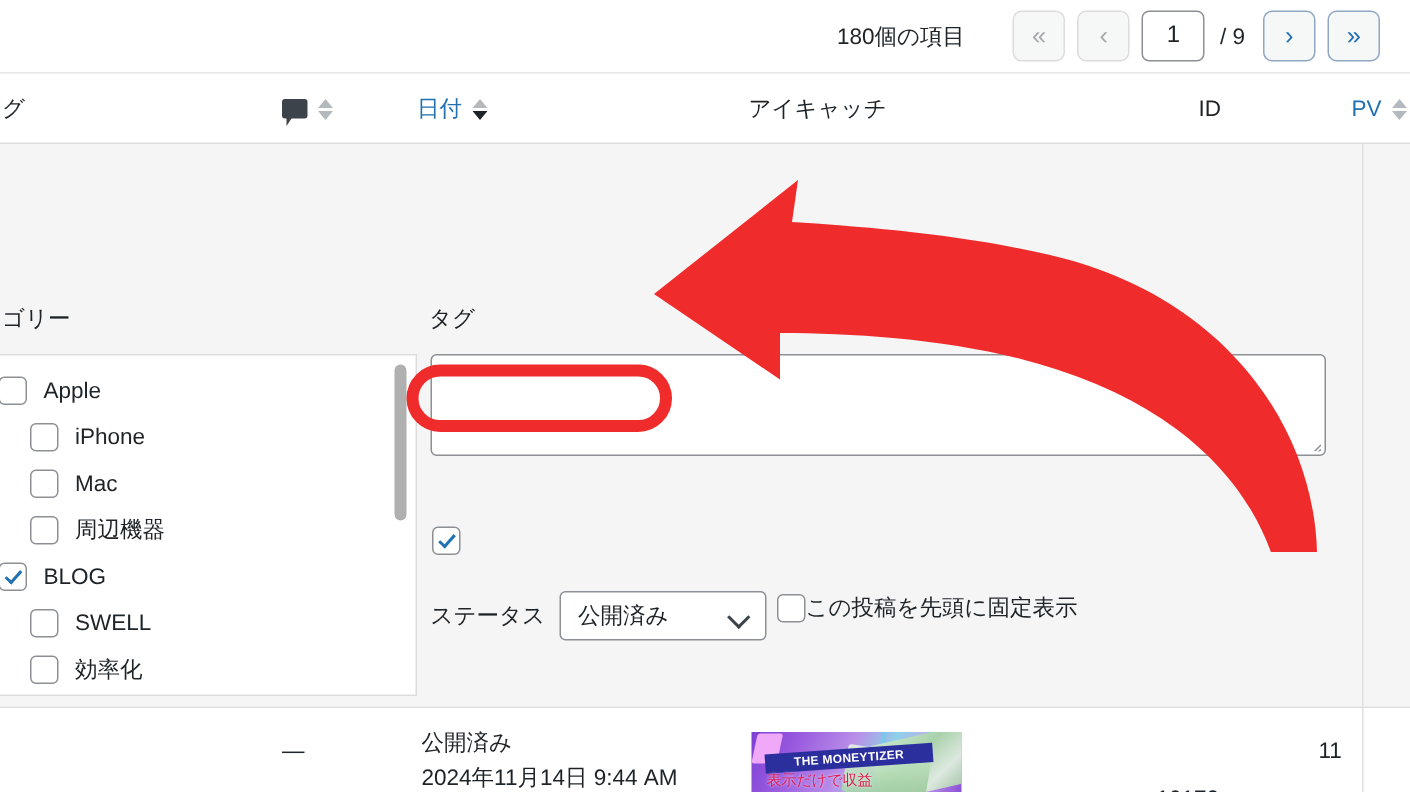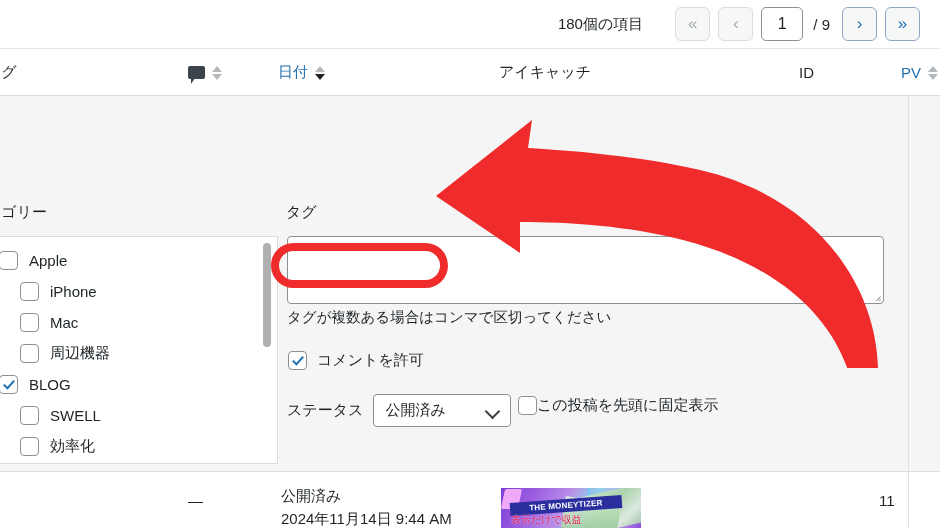--- a/index.html
+++ b/index.html
@@ -548,25 +548,23 @@
 
     <div class="col-label tag-label">タグ</div>
 
     <div class="tag-input">
       <span class="resize-grip">
           <i></i>
           <i></i>
         </span>
     </div>
 
-    <div class="tag-help">タグが複数ある場合はコンマで区切ってください</div>
 
     <div class="opt-row" id="comment-option">
       <span class="cb checked"></span>
-      <span class="opt-label">コメントを許可</span>
     </div>
 
 
     <div class="status-row">
       <span class="status-label">ステータス</span>
       <span class="select-box">
         <span>公開済み</span>
         <span class="chevron"></span>
       </span>
     </div>

